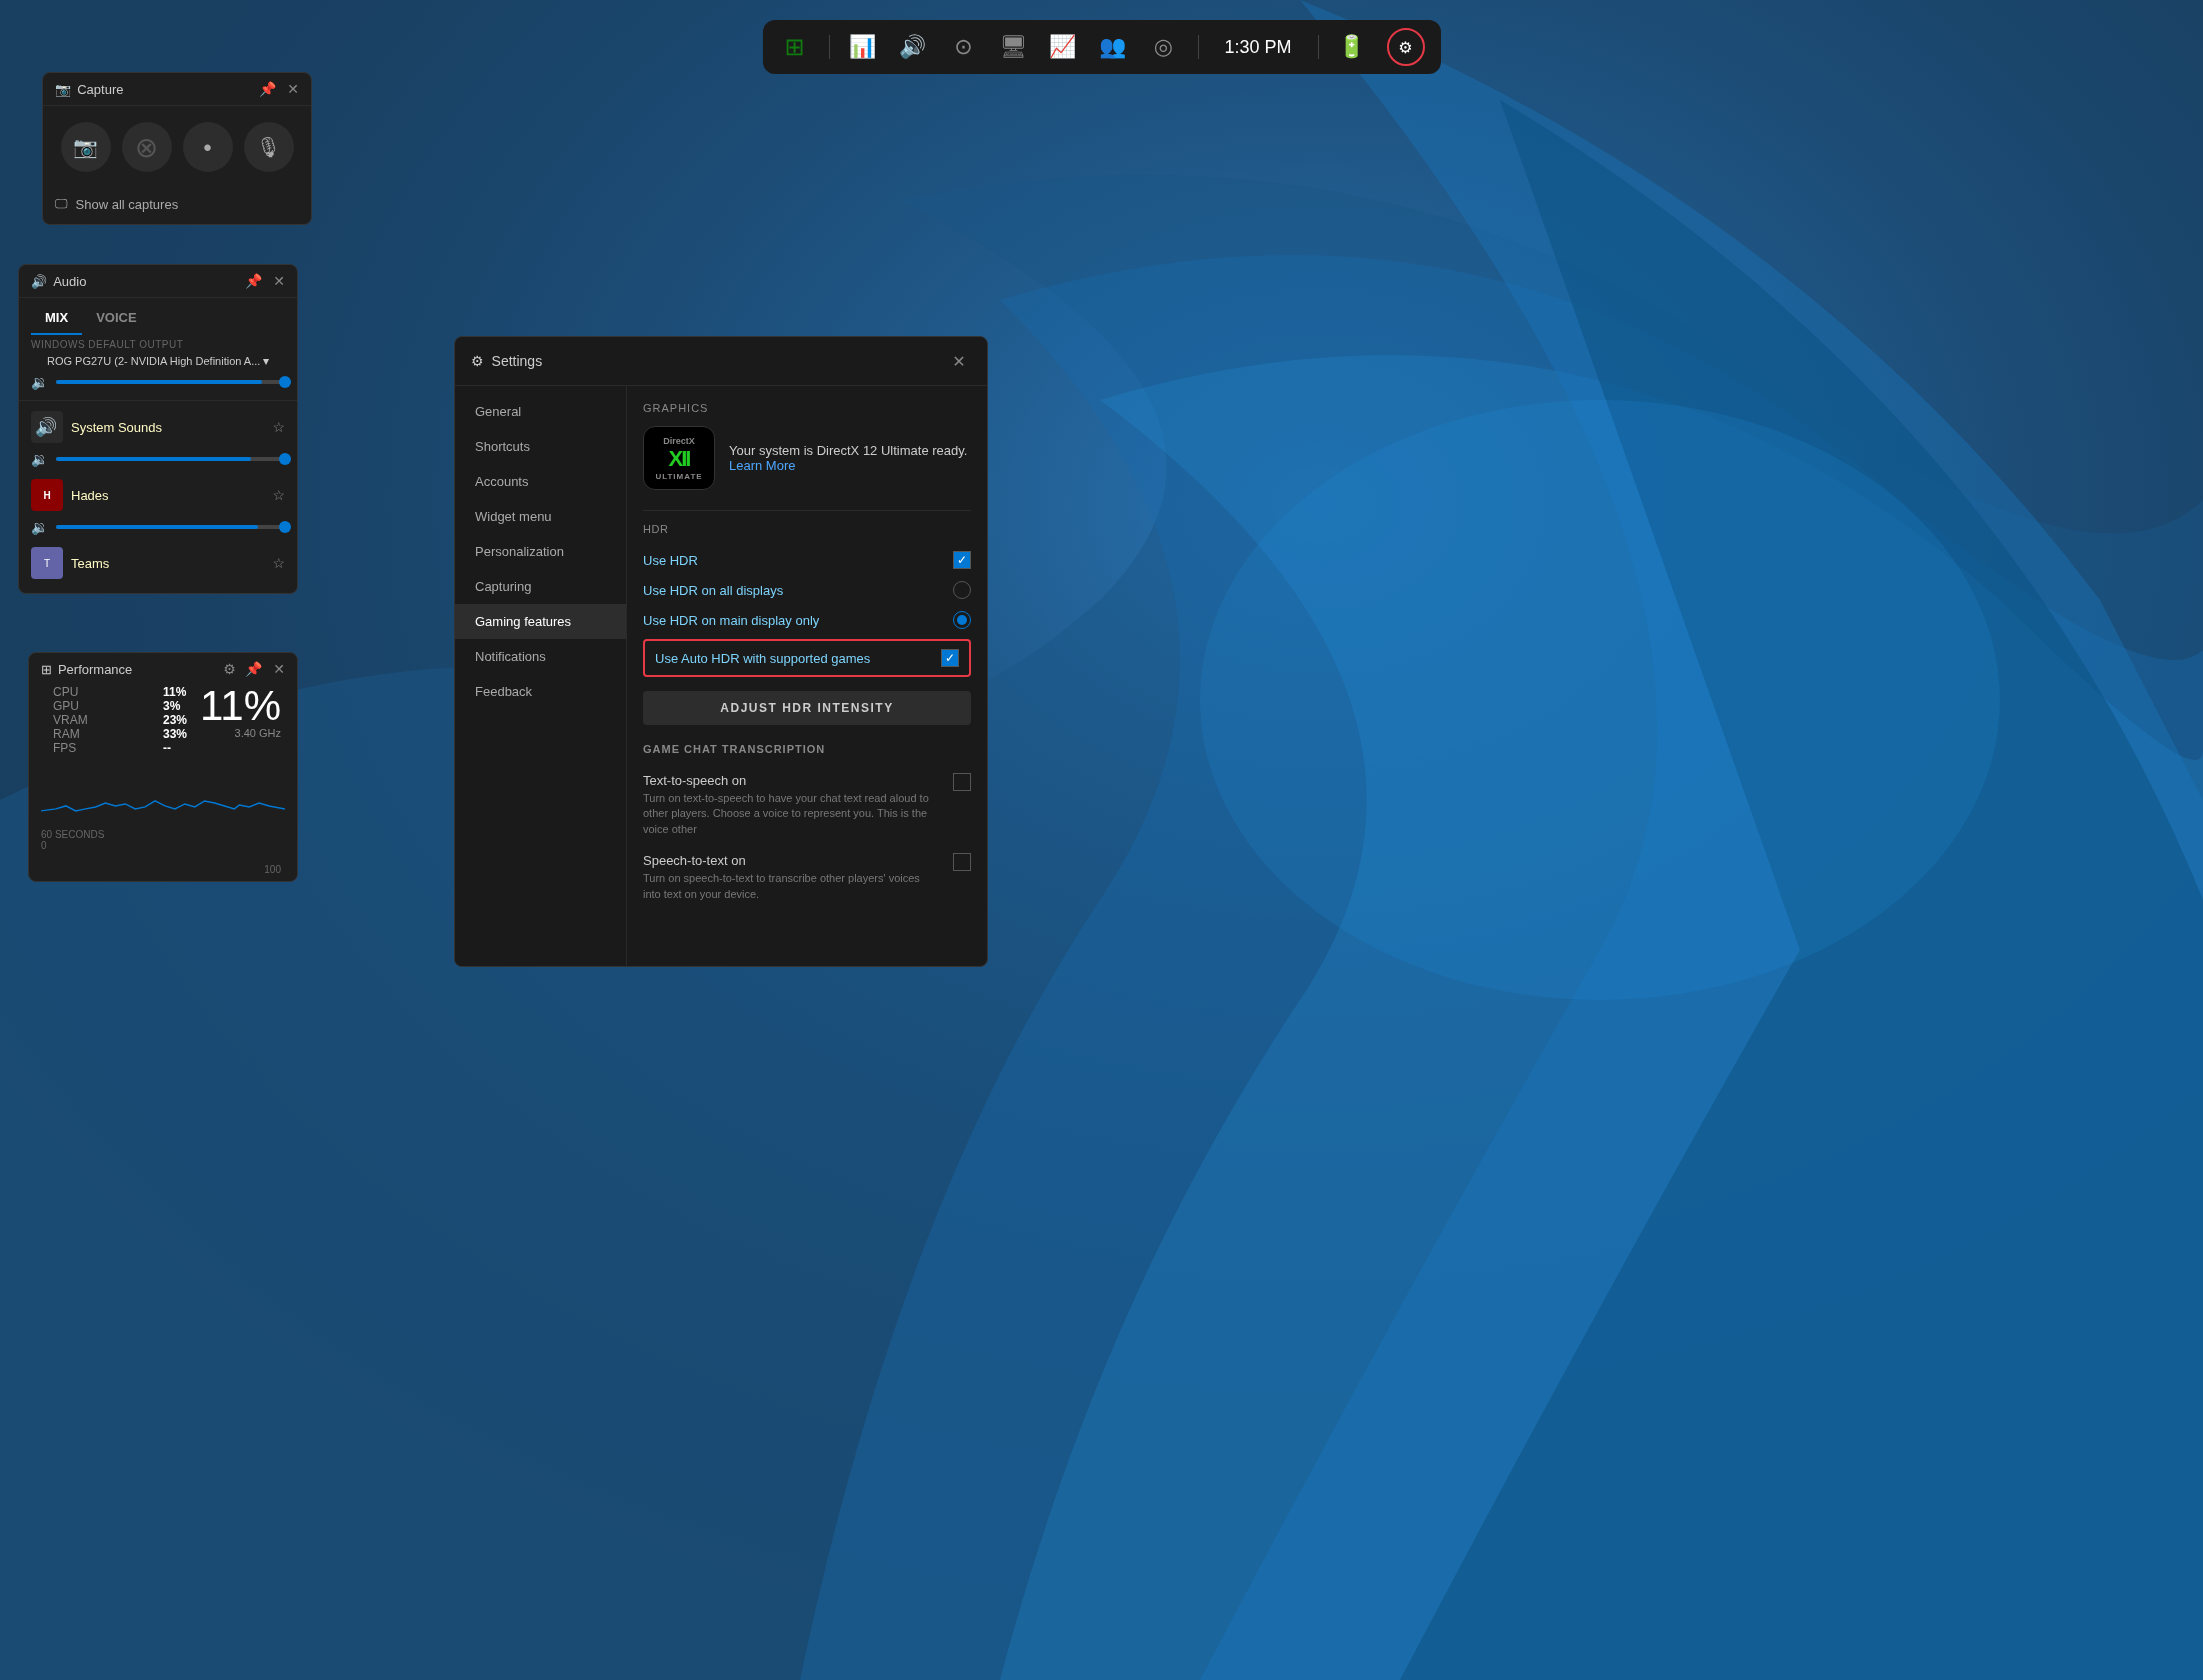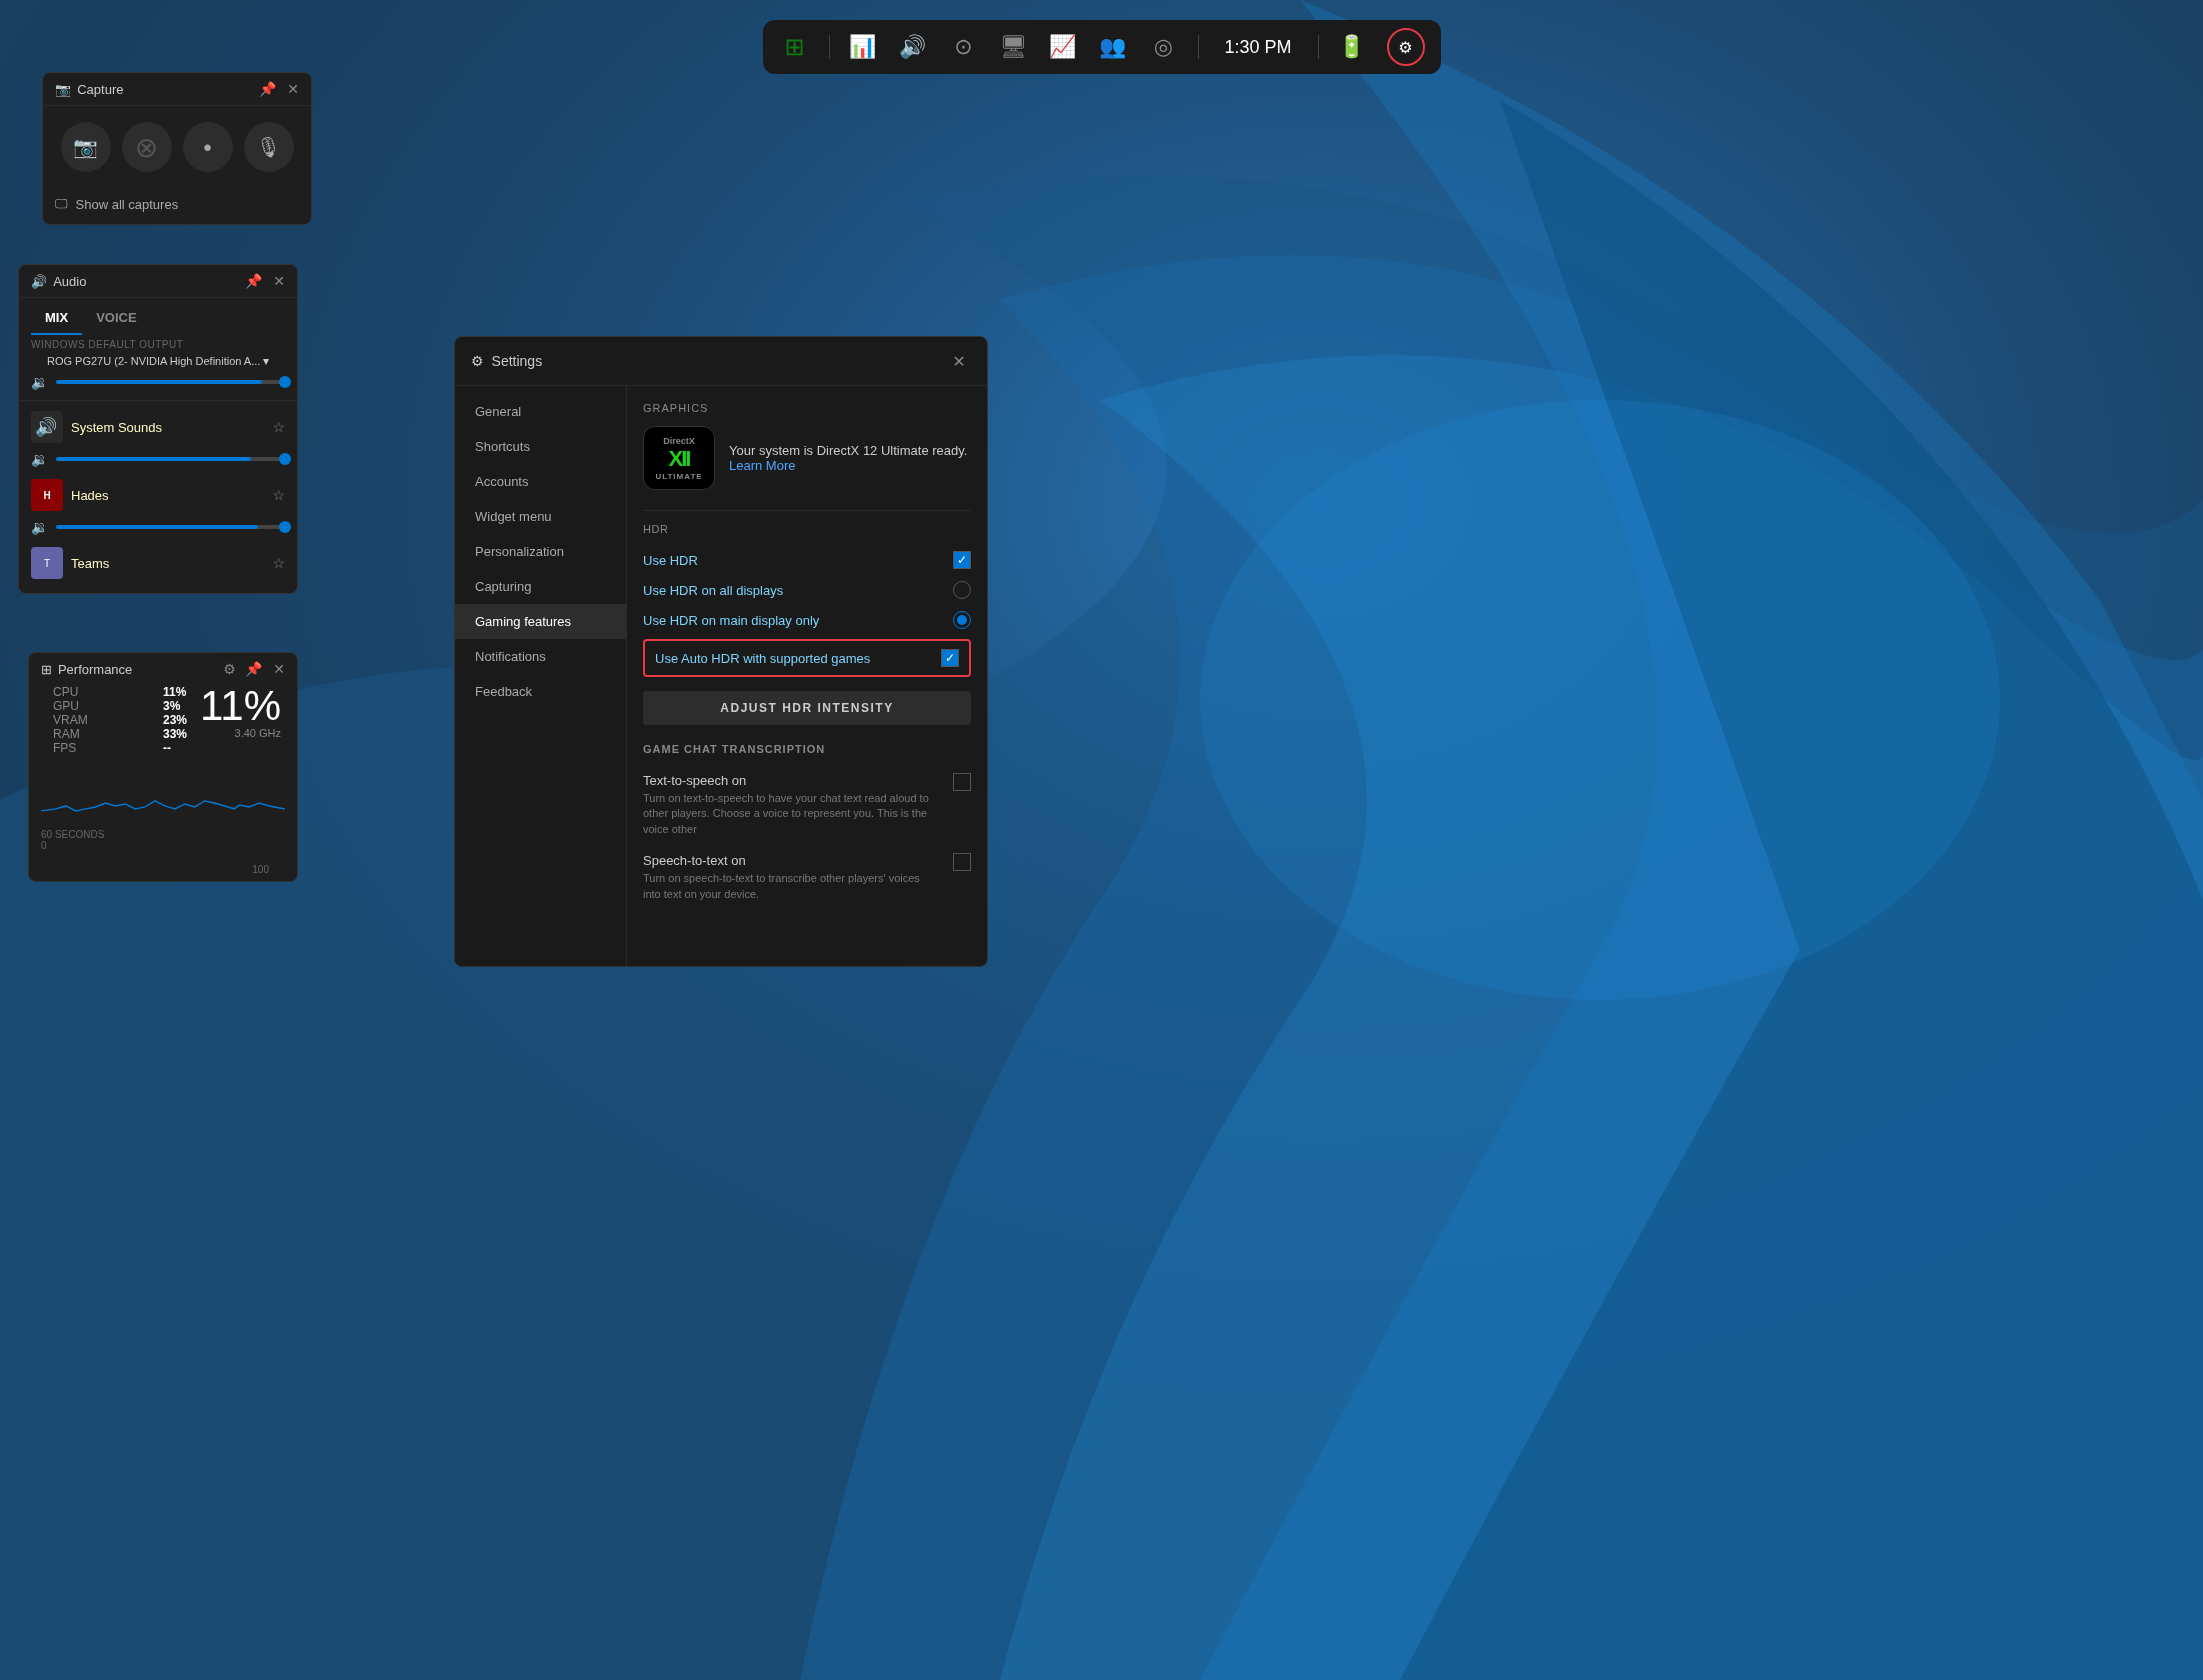--- a/index.html
+++ b/index.html
@@ -647,21 +647,21 @@
   </div>
   <div class="perf-chart">
     <svg width="100%" height="50" viewBox="0 0 246 50">
       <polyline class="perf-chart-line" points="0,40 15,38 25,35 35,40 45,38 55,36 65,32 75,35 85,33 95,38 105,36 115,30 125,35 135,38 145,33 155,36 165,30 175,32 185,35 195,38 200,34 210,36 220,32 230,35 246,38"></polyline>
     </svg>
   </div>
   <div class="perf-chart-bottom">
     <span>60 SECONDS</span>
     <span>0</span>
   </div>
-  <div style="text-align:right; padding-right:28px; padding-bottom:4px;">
+  <div style="text-align:right; padding-right:16px; padding-bottom:4px;">
     <span style="font-size:10px; color:#666;">100</span>
   </div>
 </div>
 
 <div class="settings-dialog">
   <div class="settings-titlebar">
     <div class="settings-title">
       <span>⚙</span>
       <span>Settings</span>
     </div>

